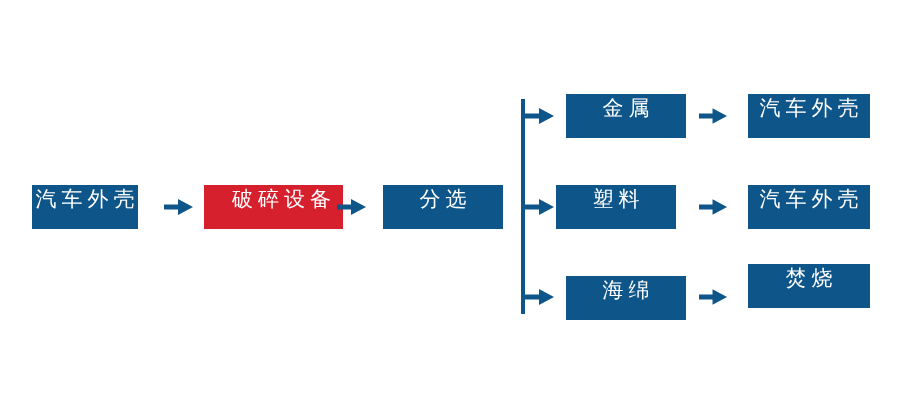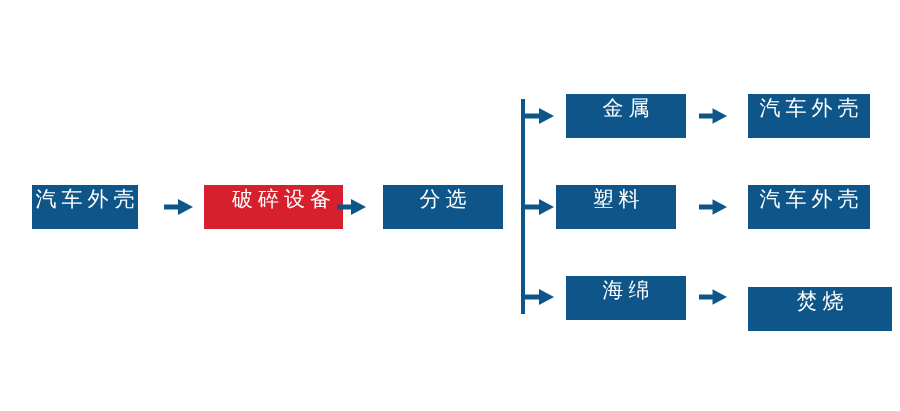--- a/index.html
+++ b/index.html
@@ -90,17 +90,17 @@
 
   <svg class="arrow" style="left:524px; top:286px;" width="32" height="22" viewBox="0 0 30 22">
     <path d="M0 8.5 H14 V3 L29 11 L14 19 V13.5 H0 Z" fill="#0E568A"></path>
   </svg>
   <div class="box blue" style="left:566px; top:276px; width:120px;">
     <span>海绵</span>
   </div>
   <svg class="arrow" style="left:699px; top:286px;" width="29" height="22" viewBox="0 0 30 22">
     <path d="M0 8.5 H14 V3 L29 11 L14 19 V13.5 H0 Z" fill="#0E568A"></path>
   </svg>
-  <div class="box blue" style="left:748px; top:287px; width:144px;">
+  <div class="box blue" style="left:748px; top:264px; width:122px;">
     <span>焚烧</span>
   </div>
 
 </div>
 
 </body></html>

